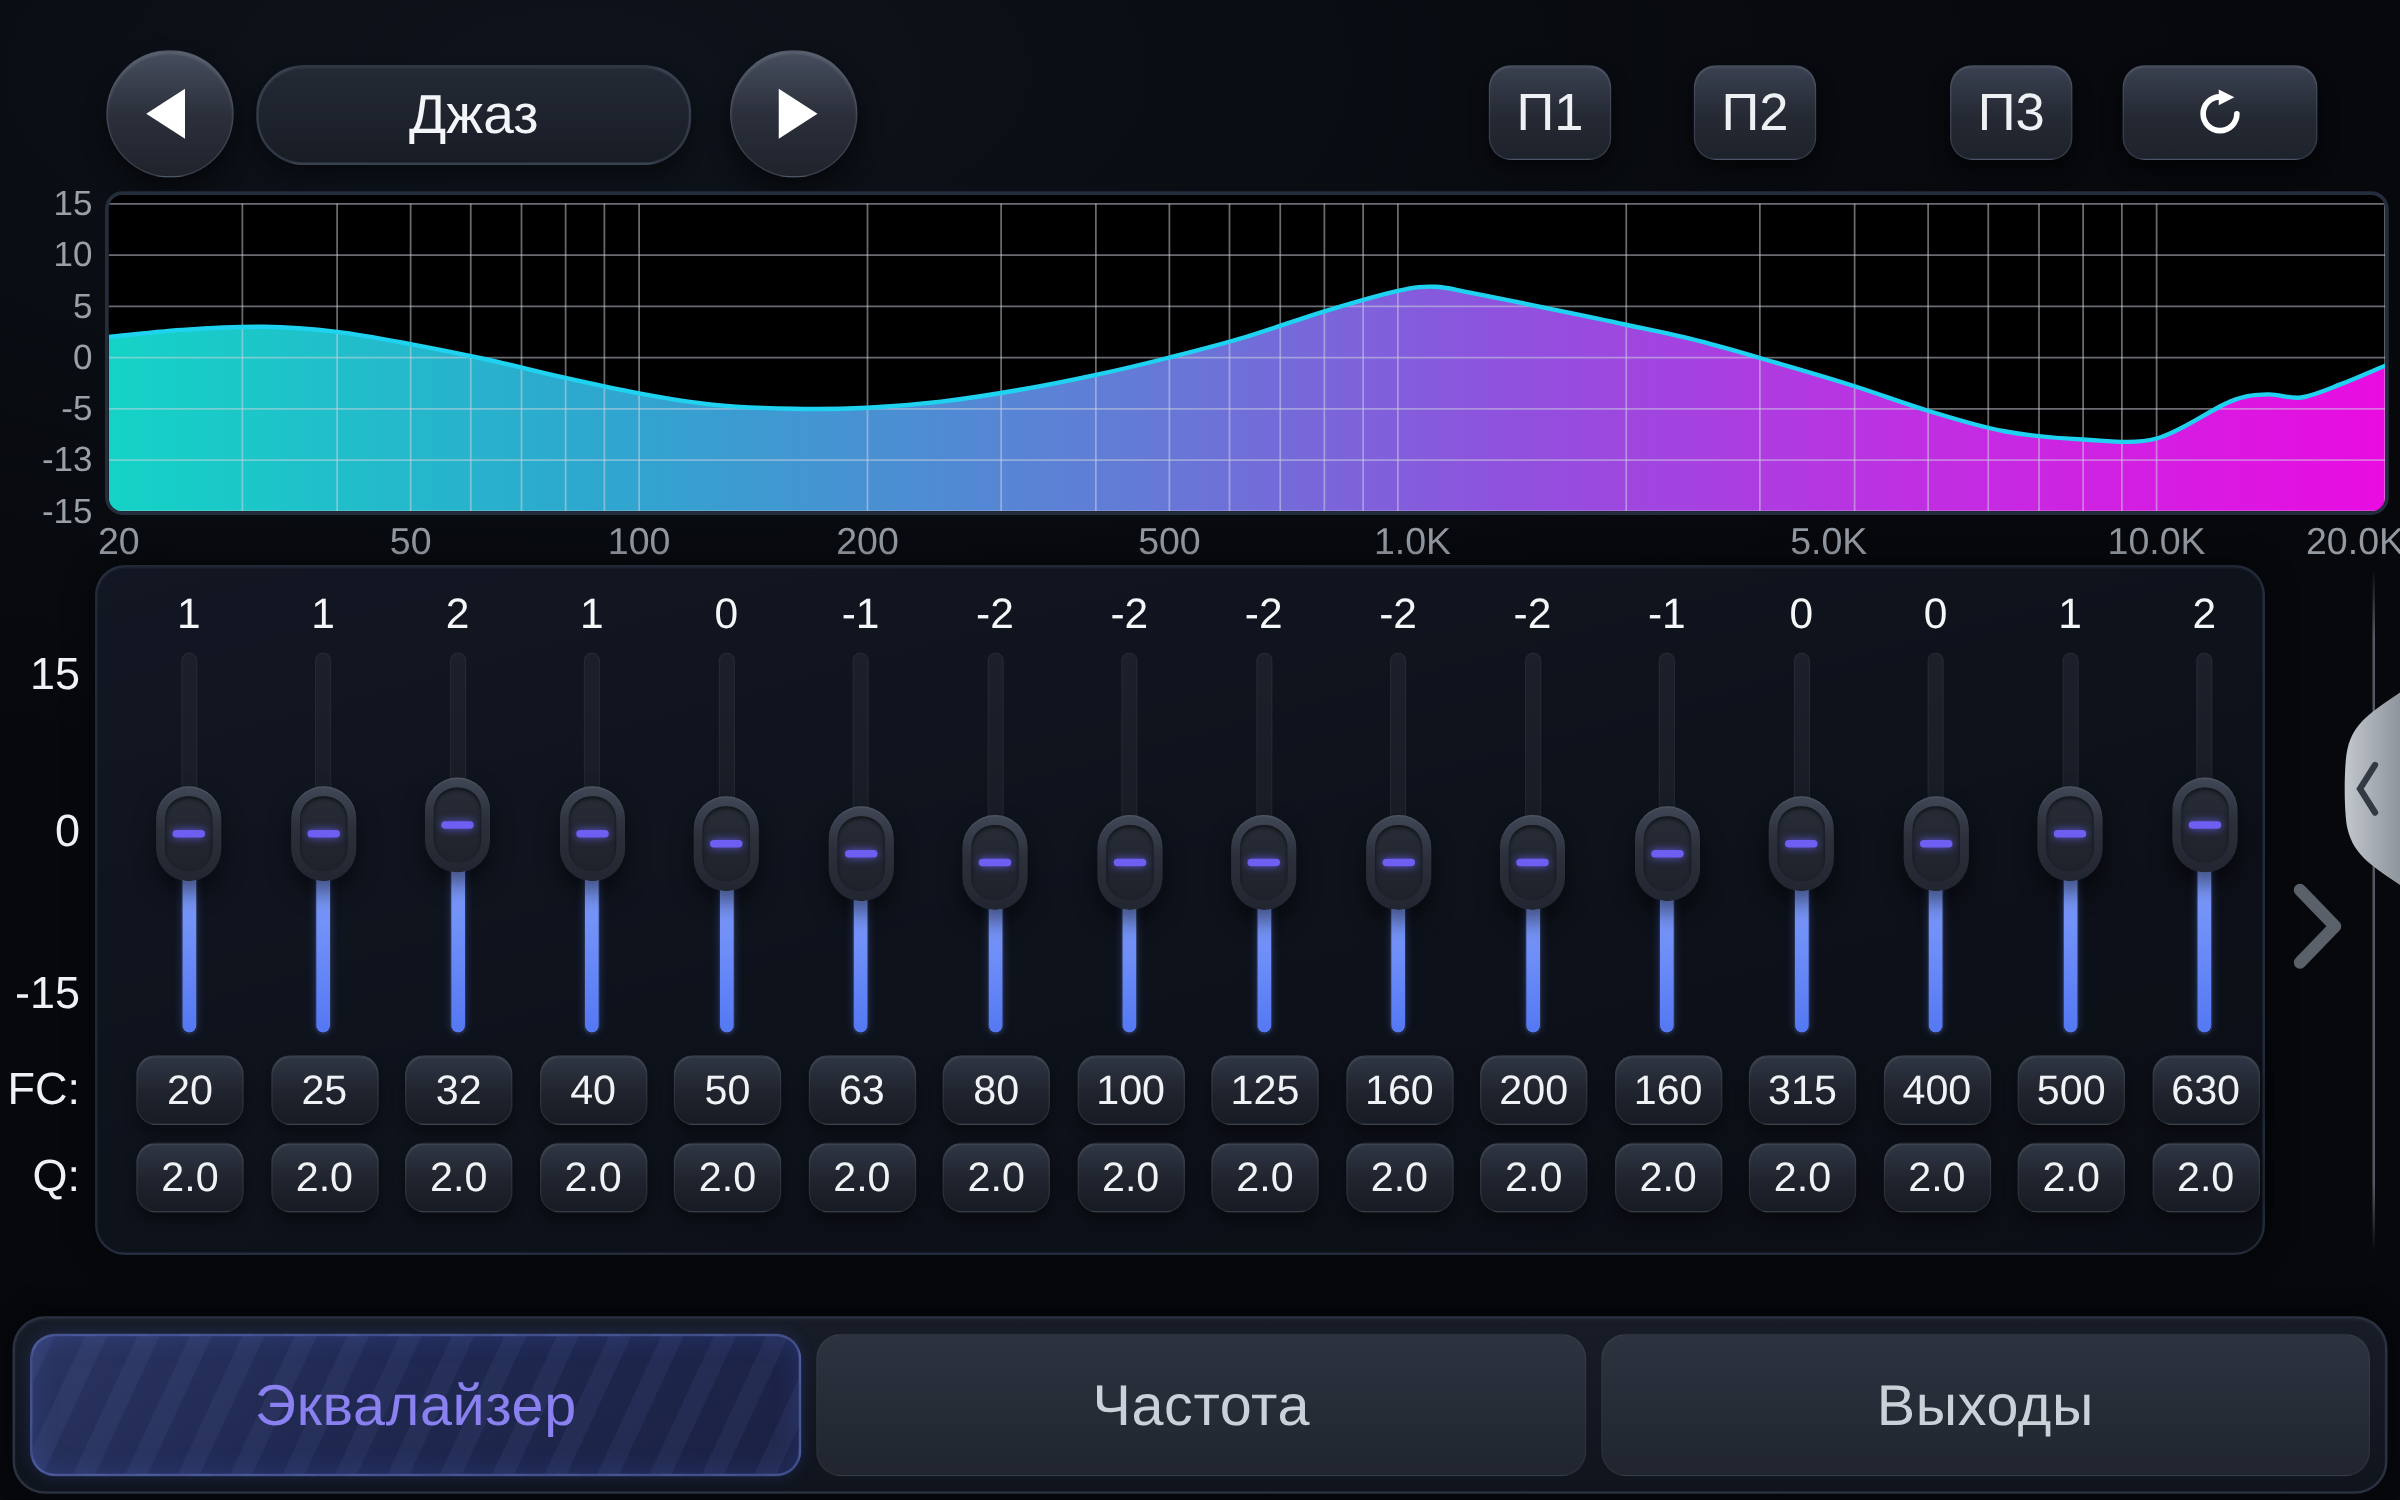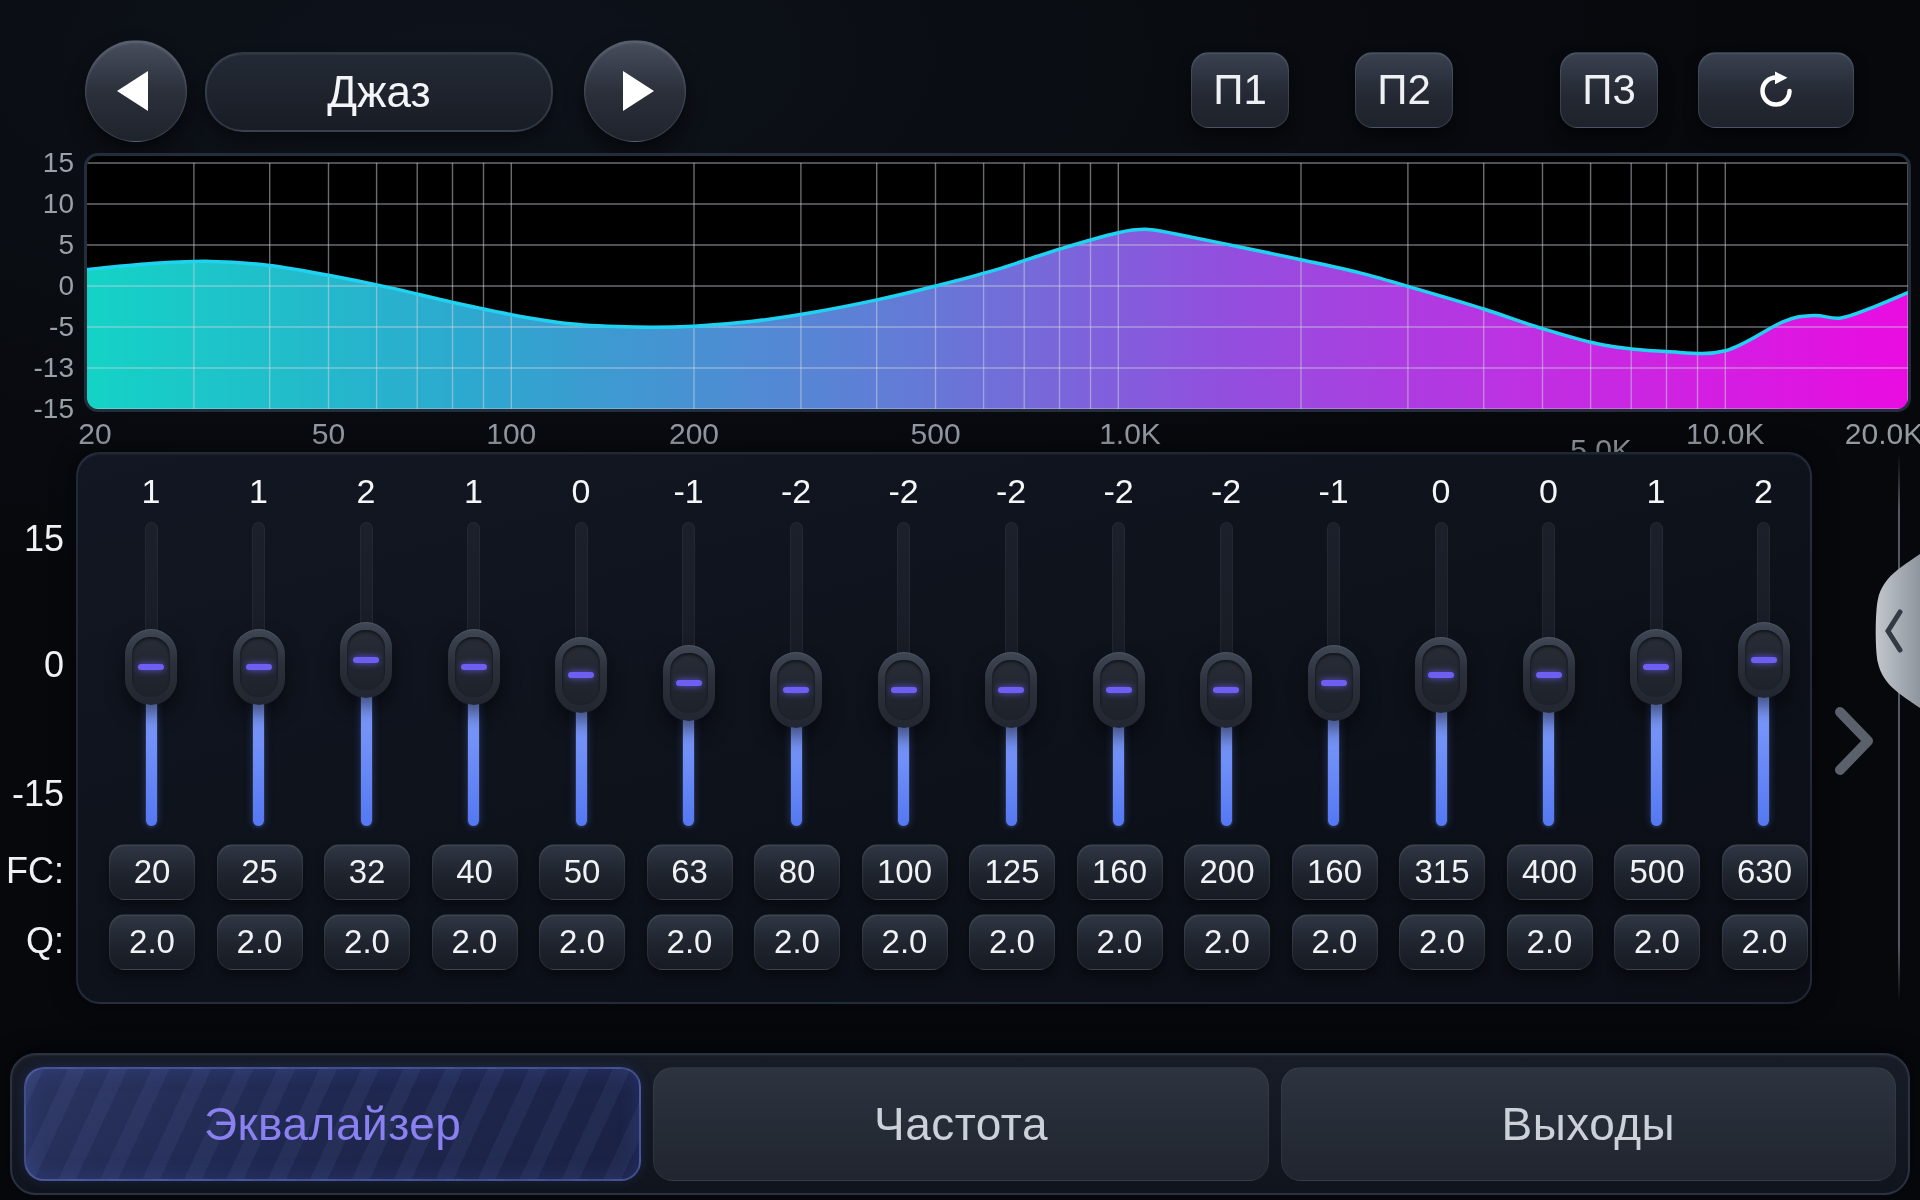--- a/index.html
+++ b/index.html
@@ -186,21 +186,21 @@
       <div class="ylab" style="top: 409px;">-15</div>
     </div>
   <div id="x-labels">
       <div class="xlab" style="left: 95px;">20</div>
       <div class="xlab" style="left: 328.55px;">50</div>
       <div class="xlab" style="left: 511.275px;">100</div>
       <div class="xlab" style="left: 694px;">200</div>
       <div class="xlab" style="left: 935.55px;">500</div>
       <div class="xlab" style="left: 1130px;">1.0K</div>
       <div class="xlab" style="left: 1301px; margin-top: 43px;">2.0K</div>
-      <div class="xlab" style="left: 1601px; margin-top: 16px;">5.0K</div>
+      <div class="xlab" style="left: 1463px;">5.0K</div>
       <div class="xlab" style="left: 1725.27px;">10.0K</div>
       <div class="xlab" style="left: 1884px;">20.0K</div>
     </div>
 
   <div class="eq-panel"></div>
   <div id="bands">
       <div class="band" style="left: 106px;">
         <div class="gain">1</div>
         <div class="slider">
           <div class="track"></div>

